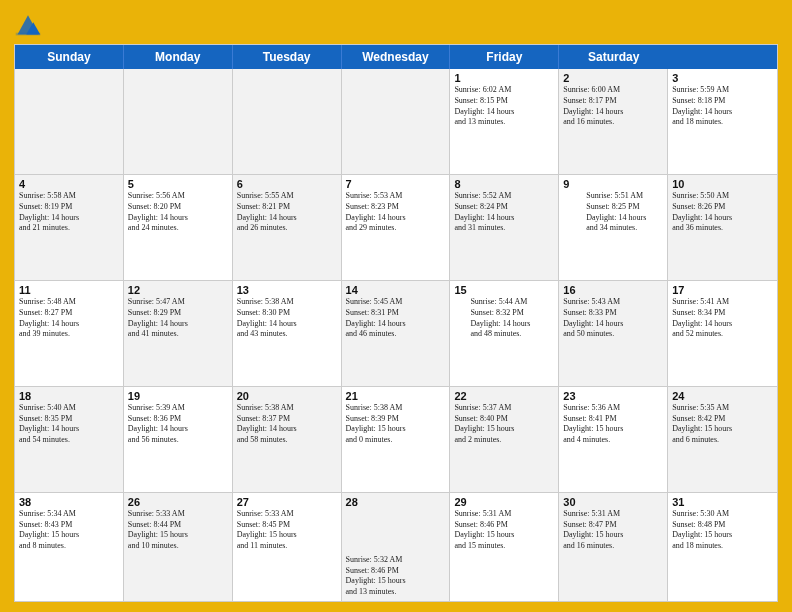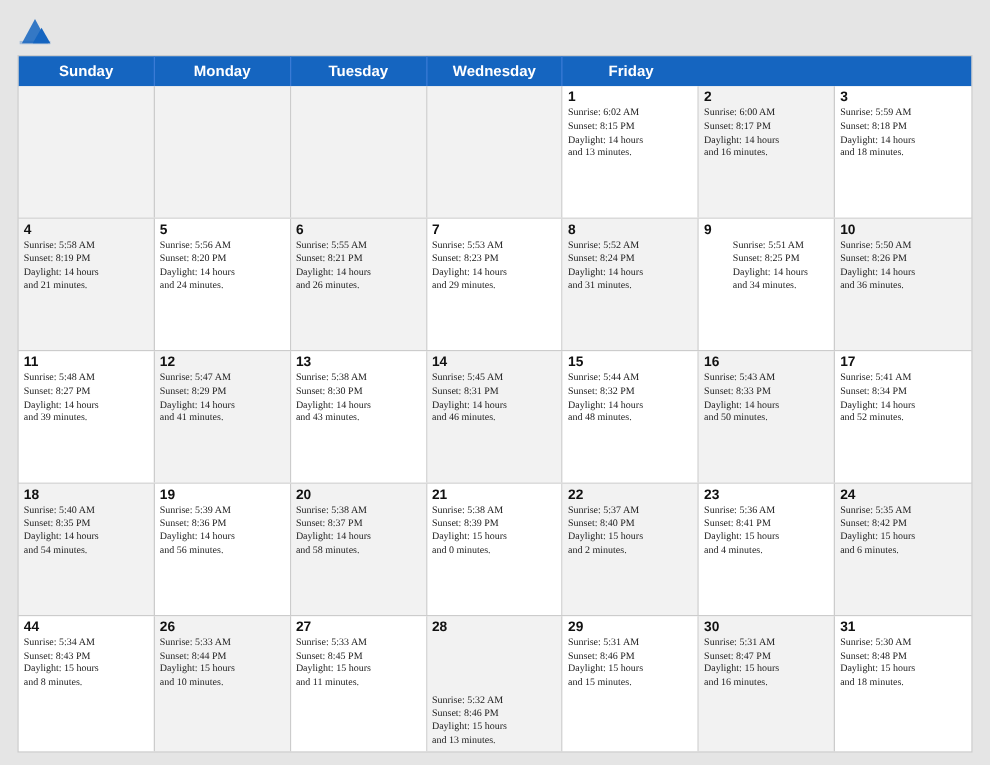--- a/index.html
+++ b/index.html
@@ -6,21 +6,21 @@
     body {
       font-family: Arial, sans-serif;
       background: #fff;
       width: 792px;
       height: 612px;
       overflow: hidden;
     }
     .page {
       width: 792px;
       height: 612px;
-      background: #e5e5e5;
+      background: #eab308;
       display: flex;
       flex-direction: column;
       padding: 10px 14px 10px 14px;
     }
     .header {
       display: flex;
       justify-content: space-between;
       align-items: flex-start;
       margin-bottom: 6px;
     }
@@ -140,20 +140,21 @@
     </div>
   </div>
 
   <div class="calendar">
     <div class="cal-header">
     <div class="cal-header-cell">Sunday</div>
         <div class="cal-header-cell">Monday</div>
         <div class="cal-header-cell">Tuesday</div>
         <div class="cal-header-cell">Wednesday</div>
         <div class="cal-header-cell">Friday</div>
+        <div class="cal-header-cell">Saturday</div>
       </div>
     <div class="cal-body">
     <div class="cal-row">
           <div class="cal-cell shaded empty"></div>
           <div class="cal-cell shaded empty"></div>
           <div class="cal-cell shaded empty"></div>
           <div class="cal-cell shaded empty"></div>
           <div class="cal-cell">
             <div class="day-num">1</div>
             <div class="day-info" style="white-space: pre-line;">Sunrise: 6:02 AM
@@ -251,21 +252,21 @@
           </div>
           <div class="cal-cell shaded">
             <div class="day-num">14</div>
             <div class="day-info" style="white-space: pre-line;">Sunrise: 5:45 AM
 Sunset: 8:31 PM
 Daylight: 14 hours
 and 46 minutes.</div>
           </div>
           <div class="cal-cell">
             <div class="day-num">15</div>
-            <div class="day-info" style="white-space: pre-line;">Sunrise: 5:44 AM
+            <div class="day-info" style="white-space: pre-line; margin-left: 16px;">Sunrise: 5:44 AM
 Sunset: 8:32 PM
 Daylight: 14 hours
 and 48 minutes.</div>
           </div>
           <div class="cal-cell shaded">
             <div class="day-num">16</div>
             <div class="day-info" style="white-space: pre-line;">Sunrise: 5:43 AM
 Sunset: 8:33 PM
 Daylight: 14 hours
 and 50 minutes.</div>
@@ -324,21 +325,21 @@
           <div class="cal-cell shaded">
             <div class="day-num">24</div>
             <div class="day-info" style="white-space: pre-line;">Sunrise: 5:35 AM
 Sunset: 8:42 PM
 Daylight: 15 hours
 and 6 minutes.</div>
           </div>
         </div>
         <div class="cal-row">
           <div class="cal-cell">
-            <div class="day-num">44</div>
+            <div class="day-num">38</div>
             <div class="day-info" style="white-space: pre-line;">Sunrise: 5:34 AM
 Sunset: 8:43 PM
 Daylight: 15 hours
 and 8 minutes.</div>
           </div>
           <div class="cal-cell shaded">
             <div class="day-num">26</div>
             <div class="day-info" style="white-space: pre-line;">Sunrise: 5:33 AM
 Sunset: 8:44 PM
 Daylight: 15 hours

